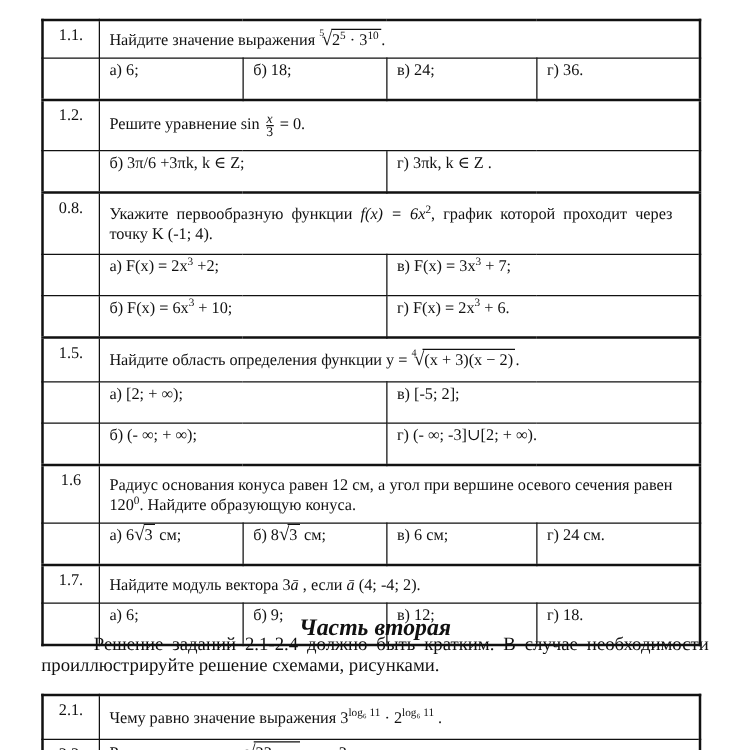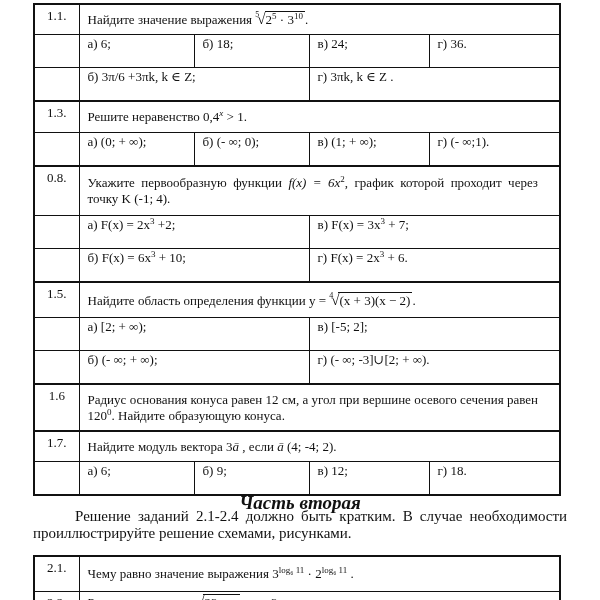--- a/index.html
+++ b/index.html
@@ -1,19 +1,19 @@
 <!DOCTYPE html>
 <html><head>
 <meta charset="utf-8">
 <style>
   html,body{margin:0;padding:0;background:#e8e8e8;}
   .page{position:relative;width:600px;height:600px;background:#ffffff;overflow:hidden;
         font-family:"Liberation Serif","DejaVu Serif",serif;color:#111;}
   table{border-collapse:collapse;table-layout:fixed;position:absolute;left:33px;background:#fff;}
-  #t1{top:3px;}
+  #t1{top:15px;}
   #t2{top:555px;}
   table{border:2px solid #111;}
   td{border:1px solid #111;font-size:13px;line-height:16px;overflow:hidden;}
   tr.sect td{border-top:2px solid #111;}
   td.num{text-align:center;vertical-align:top;padding-top:3px;}
   td.q{vertical-align:middle;padding:2px 21px 2px 8px;}
   td.qj{text-align:justify;}
   td.ans{vertical-align:middle;padding:1px 4px 15px 8px;white-space:nowrap;}
   sup.e{font-size:9px;line-height:0;vertical-align:5px;}
   sup.ridx{font-size:8px;line-height:0;vertical-align:7px;margin-right:-2px;}
@@ -49,37 +49,30 @@
       <td class="q" colspan="4"><span>Найдите значение выражения </span><span class="nw"><sup class="ridx">5</sup><span class="rsign">√</span><span class="rbar"><span>2</span><sup class="e">5</sup><span> · 3</span><sup class="e">10</sup></span></span><span>.</span></td>
     </tr>
     <tr>
       <td class="num" style="height:25px"></td>
       <td class="ans">а) 6;</td>
       <td class="ans">б) 18;</td>
       <td class="ans">в) 24;</td>
       <td class="ans">г) 36.</td>
     </tr>
 
+    <tr class="sect">
+      <td class="num" style="height:35px">1.2.</td>
+      <td class="q" colspan="4"><span>Решите уравнение sin </span><span class="frac"><span class="fn it">x</span><span class="fd">3</span></span><span> = 0.</span></td>
+    </tr>
     <tr>
       <td class="num" style="height:25px"></td>
       <td class="ans" colspan="2">б) 3π/6 +3πk,  k ∈ Z;</td>
       <td class="ans" colspan="2">г) 3πk,  k ∈ Z .</td>
     </tr>
 
-    <tr class="sect">
-      <td class="num" style="height:26px">1.3.</td>
-      <td class="q" colspan="4"><span>Решите неравенство  0,4</span><sup class="e it">x</sup><span> &gt; 1.</span></td>
-    </tr>
-    <tr>
-      <td class="num" style="height:25px"></td>
-      <td class="ans">а) (0; + ∞);</td>
-      <td class="ans">б) (- ∞; 0);</td>
-      <td class="ans">в) (1; + ∞);</td>
-      <td class="ans">г) (- ∞;1).</td>
-    </tr>
 
     <tr class="sect">
       <td class="num" style="height:44px">0.8.</td>
       <td class="q qj" colspan="4"><span>Укажите первообразную функции </span><span class="it">f(x) = 6x</span><sup class="e">2</sup><span>, график которой проходит через точку K (-1; 4).</span></td>
     </tr>
     <tr>
       <td class="num" style="height:25px"></td>
       <td class="ans" colspan="2"><span>а) F(x) = 2x</span><sup class="e">3</sup><span> +2;</span></td>
       <td class="ans" colspan="2"><span>в) F(x) = 3x</span><sup class="e">3</sup><span> + 7;</span></td>
     </tr>
@@ -100,20 +93,27 @@
     </tr>
     <tr>
       <td class="num" style="height:24px"></td>
       <td class="ans" colspan="2">б) (- ∞; + ∞);</td>
       <td class="ans" colspan="2">г) (- ∞; -3]∪[2; + ∞).</td>
     </tr>
 
     <tr class="sect">
       <td class="num" style="height:41px">1.6</td>
       <td class="q qj" colspan="4"><span>Радиус основания конуса равен 12 см, а угол при вершине осевого сечения равен 120</span><sup class="e">0</sup><span>. Найдите образующую конуса.</span></td>
+    </tr>
+    <tr>
+      <td class="num" style="height:25px"></td>
+      <td class="ans"><span>а) 6</span><span class="rsign">√</span><span class="rbar">3</span><span> см;</span></td>
+      <td class="ans"><span>б) 8</span><span class="rsign">√</span><span class="rbar">3</span><span> см;</span></td>
+      <td class="ans">в) 6 см;</td>
+      <td class="ans">г) 24 см.</td>
     </tr>
 
     <tr class="sect">
       <td class="num" style="height:25px">1.7.</td>
       <td class="q" colspan="4"><span>Найдите модуль вектора 3</span><span class="it">ā</span><span> , если  </span><span class="it">ā</span><span> (4; -4; 2).</span></td>
     </tr>
     <tr>
       <td class="num" style="height:27px"></td>
       <td class="ans">а) 6;</td>
       <td class="ans">б) 9;</td>

